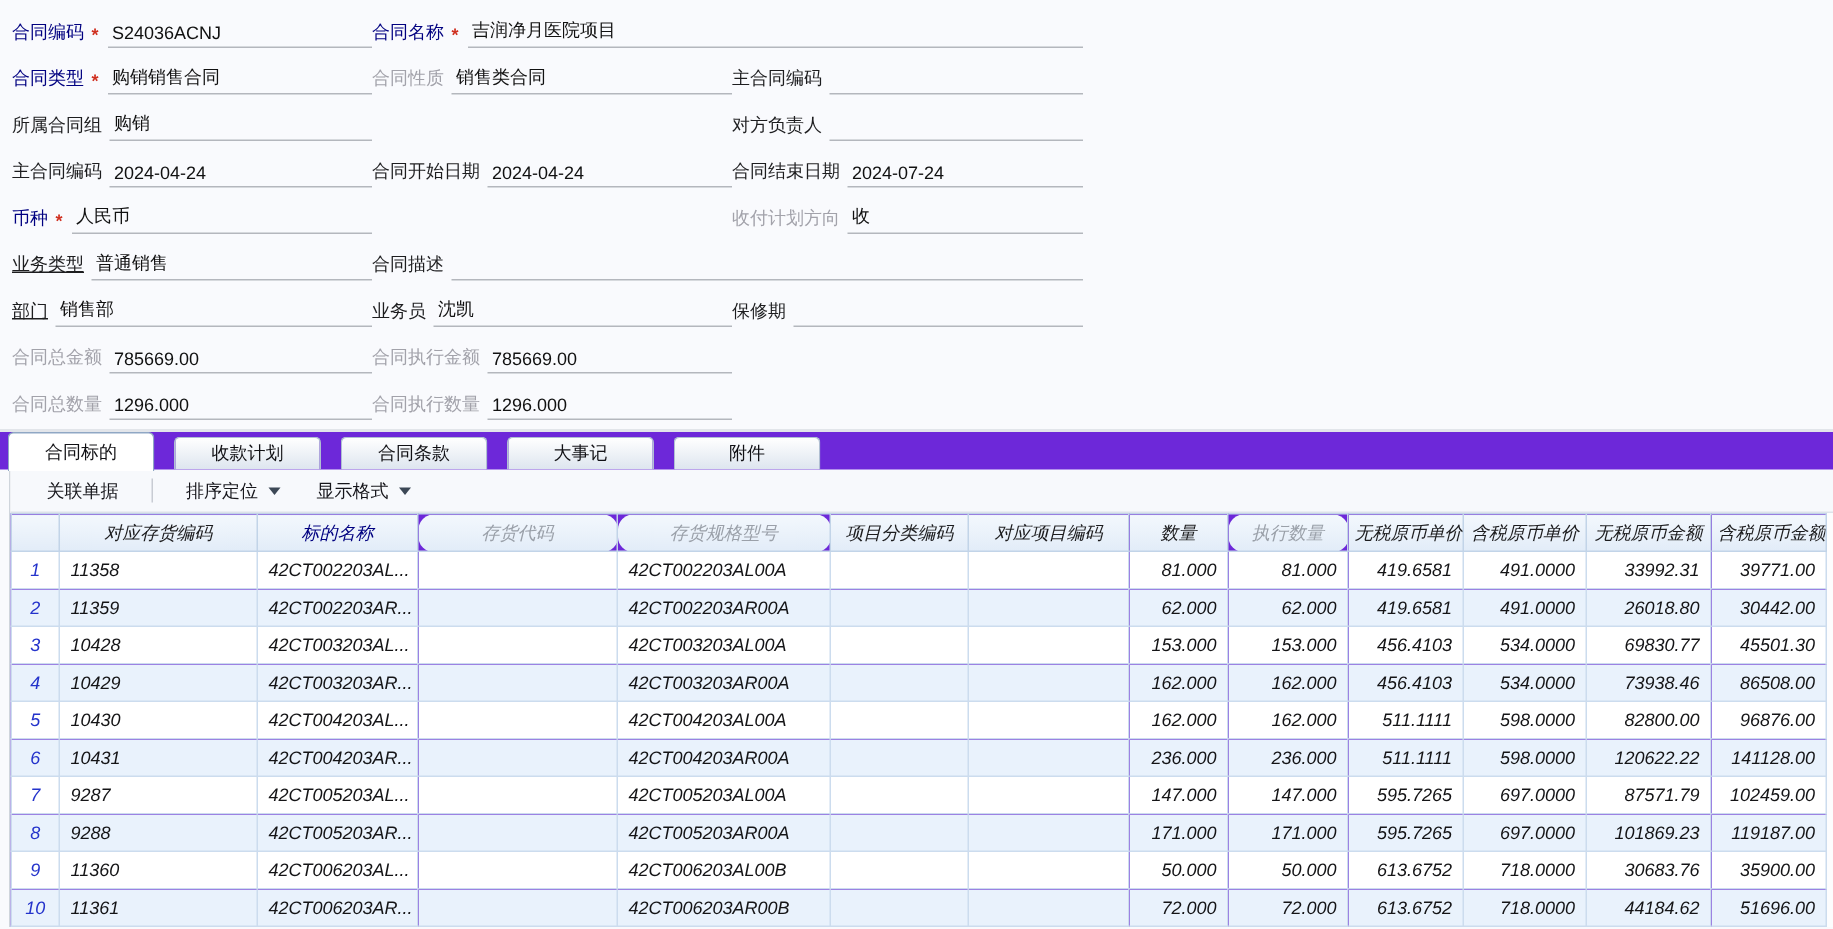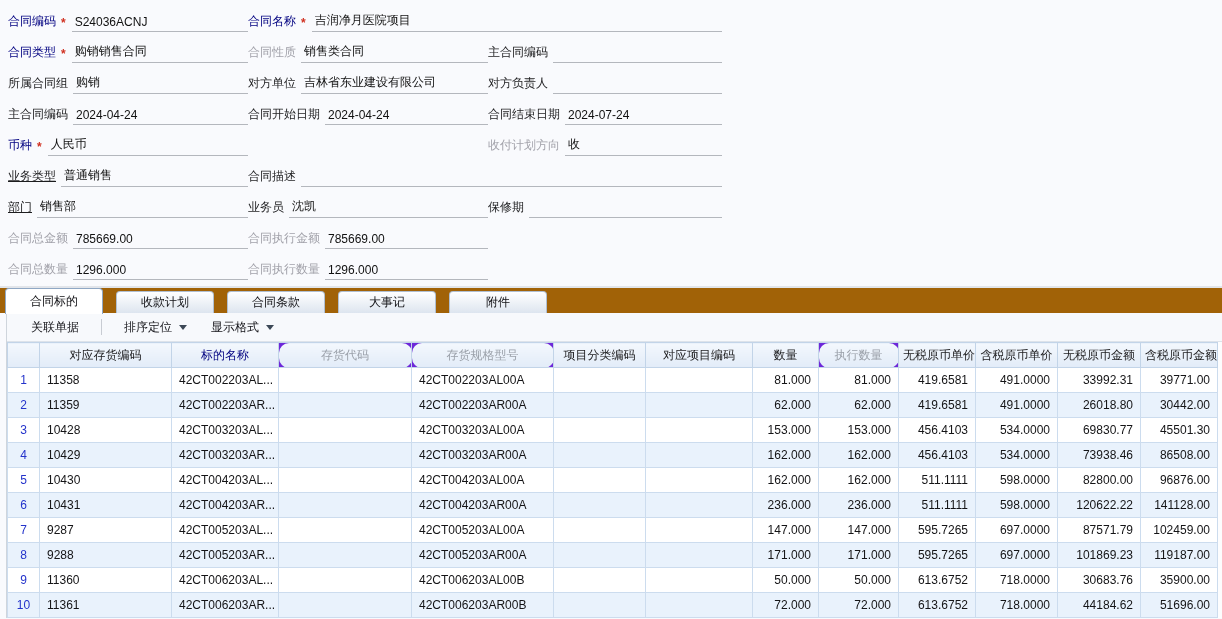--- a/index.html
+++ b/index.html
@@ -16,21 +16,21 @@
   .field.wide { grid-column:2 / 4; }
   .field.c3 { grid-column:3; }
   .lbl { white-space:nowrap; padding:0 5px 2px 0; color:#1d1d1f; }
   .lbl.req { color:#000080; }
   .lbl.dim { color:#a2a2aa; }
   .lbl.link { text-decoration:underline; }
   .star { color:#d03020; font-weight:bold; padding:0 6px 2px 0; }
   .val { flex:1; border-bottom:1px solid #b4b7bd; padding:0 2px 2px 3px; white-space:nowrap; overflow:hidden; color:#111; }
   
   .tabstrip {
-    height:27px; background:#a16207; border-top:2px solid #e2e5ea;
+    height:27px; background:#6d28d9; border-top:2px solid #e2e5ea;
     display:flex; align-items:flex-end; padding-left:5px; position:relative;
   }
   .tab {
     width:98px; height:22px; line-height:21px; text-align:center; margin-right:13px;
     border:1px solid #b0bfd2; border-bottom:none; border-radius:4px 4px 0 0;
     background:linear-gradient(#ffffff,#dde5ef); cursor:default; color:#101014;
   }
   .tab.active {
     height:26px; line-height:25px; background:#ffffff; border-color:#8fa7c4;
     position:relative; z-index:2; margin-bottom:-1px;
@@ -42,21 +42,21 @@
     background:#f7f9fc; border-bottom:1px solid #dde3ea;
   }
   .tbtn { display:flex; align-items:center; padding:4px 12px; color:#15151a; cursor:default; }
   .tsep { width:1px; height:16px; background:#c8ccd3; margin:0 10px; }
   .caret {
     width:0; height:0; margin-left:7px;
     border-left:4px solid transparent; border-right:4px solid transparent;
     border-top:5px solid #3c4856;
   }
   
-  .grid { border-collapse:collapse; table-layout:fixed; width:1210px; background:#6d28d9; }
+  .grid { border-collapse:collapse; table-layout:fixed; width:1210px; background:#6d28d9;font-style:italic; }
   .grid th {
     height:25px; font-weight:normal; text-align:center; color:#1c1c1e;
     background:linear-gradient(#f3f8fd,#e2ecf8);
     border:1px solid #c2d4e8; overflow:hidden; white-space:nowrap; padding:0 4px;
   }
   .grid th.navy { color:#000080; }
   .grid th.dim { color:#9aa0a9;border-radius:10px; }
   .grid td {
     height:25px; border:1px solid #ccdcee; padding:0 7px;
     overflow:hidden; white-space:nowrap; background:#ffffff;
@@ -98,24 +98,20 @@
       <div class="field c3">
         <span class="lbl">主合同编码</span>
         <span class="val"></span>
       </div>
     </div>
 
     <div class="frow">
       <div class="field">
         <span class="lbl">所属合同组</span>
         <span class="val">购销</span>
-      </div>
-      <div class="field">
-        <span class="lbl">对方单位</span>
-        <span class="val">吉林省东业建设有限公司</span>
       </div>
       <div class="field c3">
         <span class="lbl">对方负责人</span>
         <span class="val"></span>
       </div>
     </div>
 
     <div class="frow">
       <div class="field">
         <span class="lbl">主合同编码</span>

